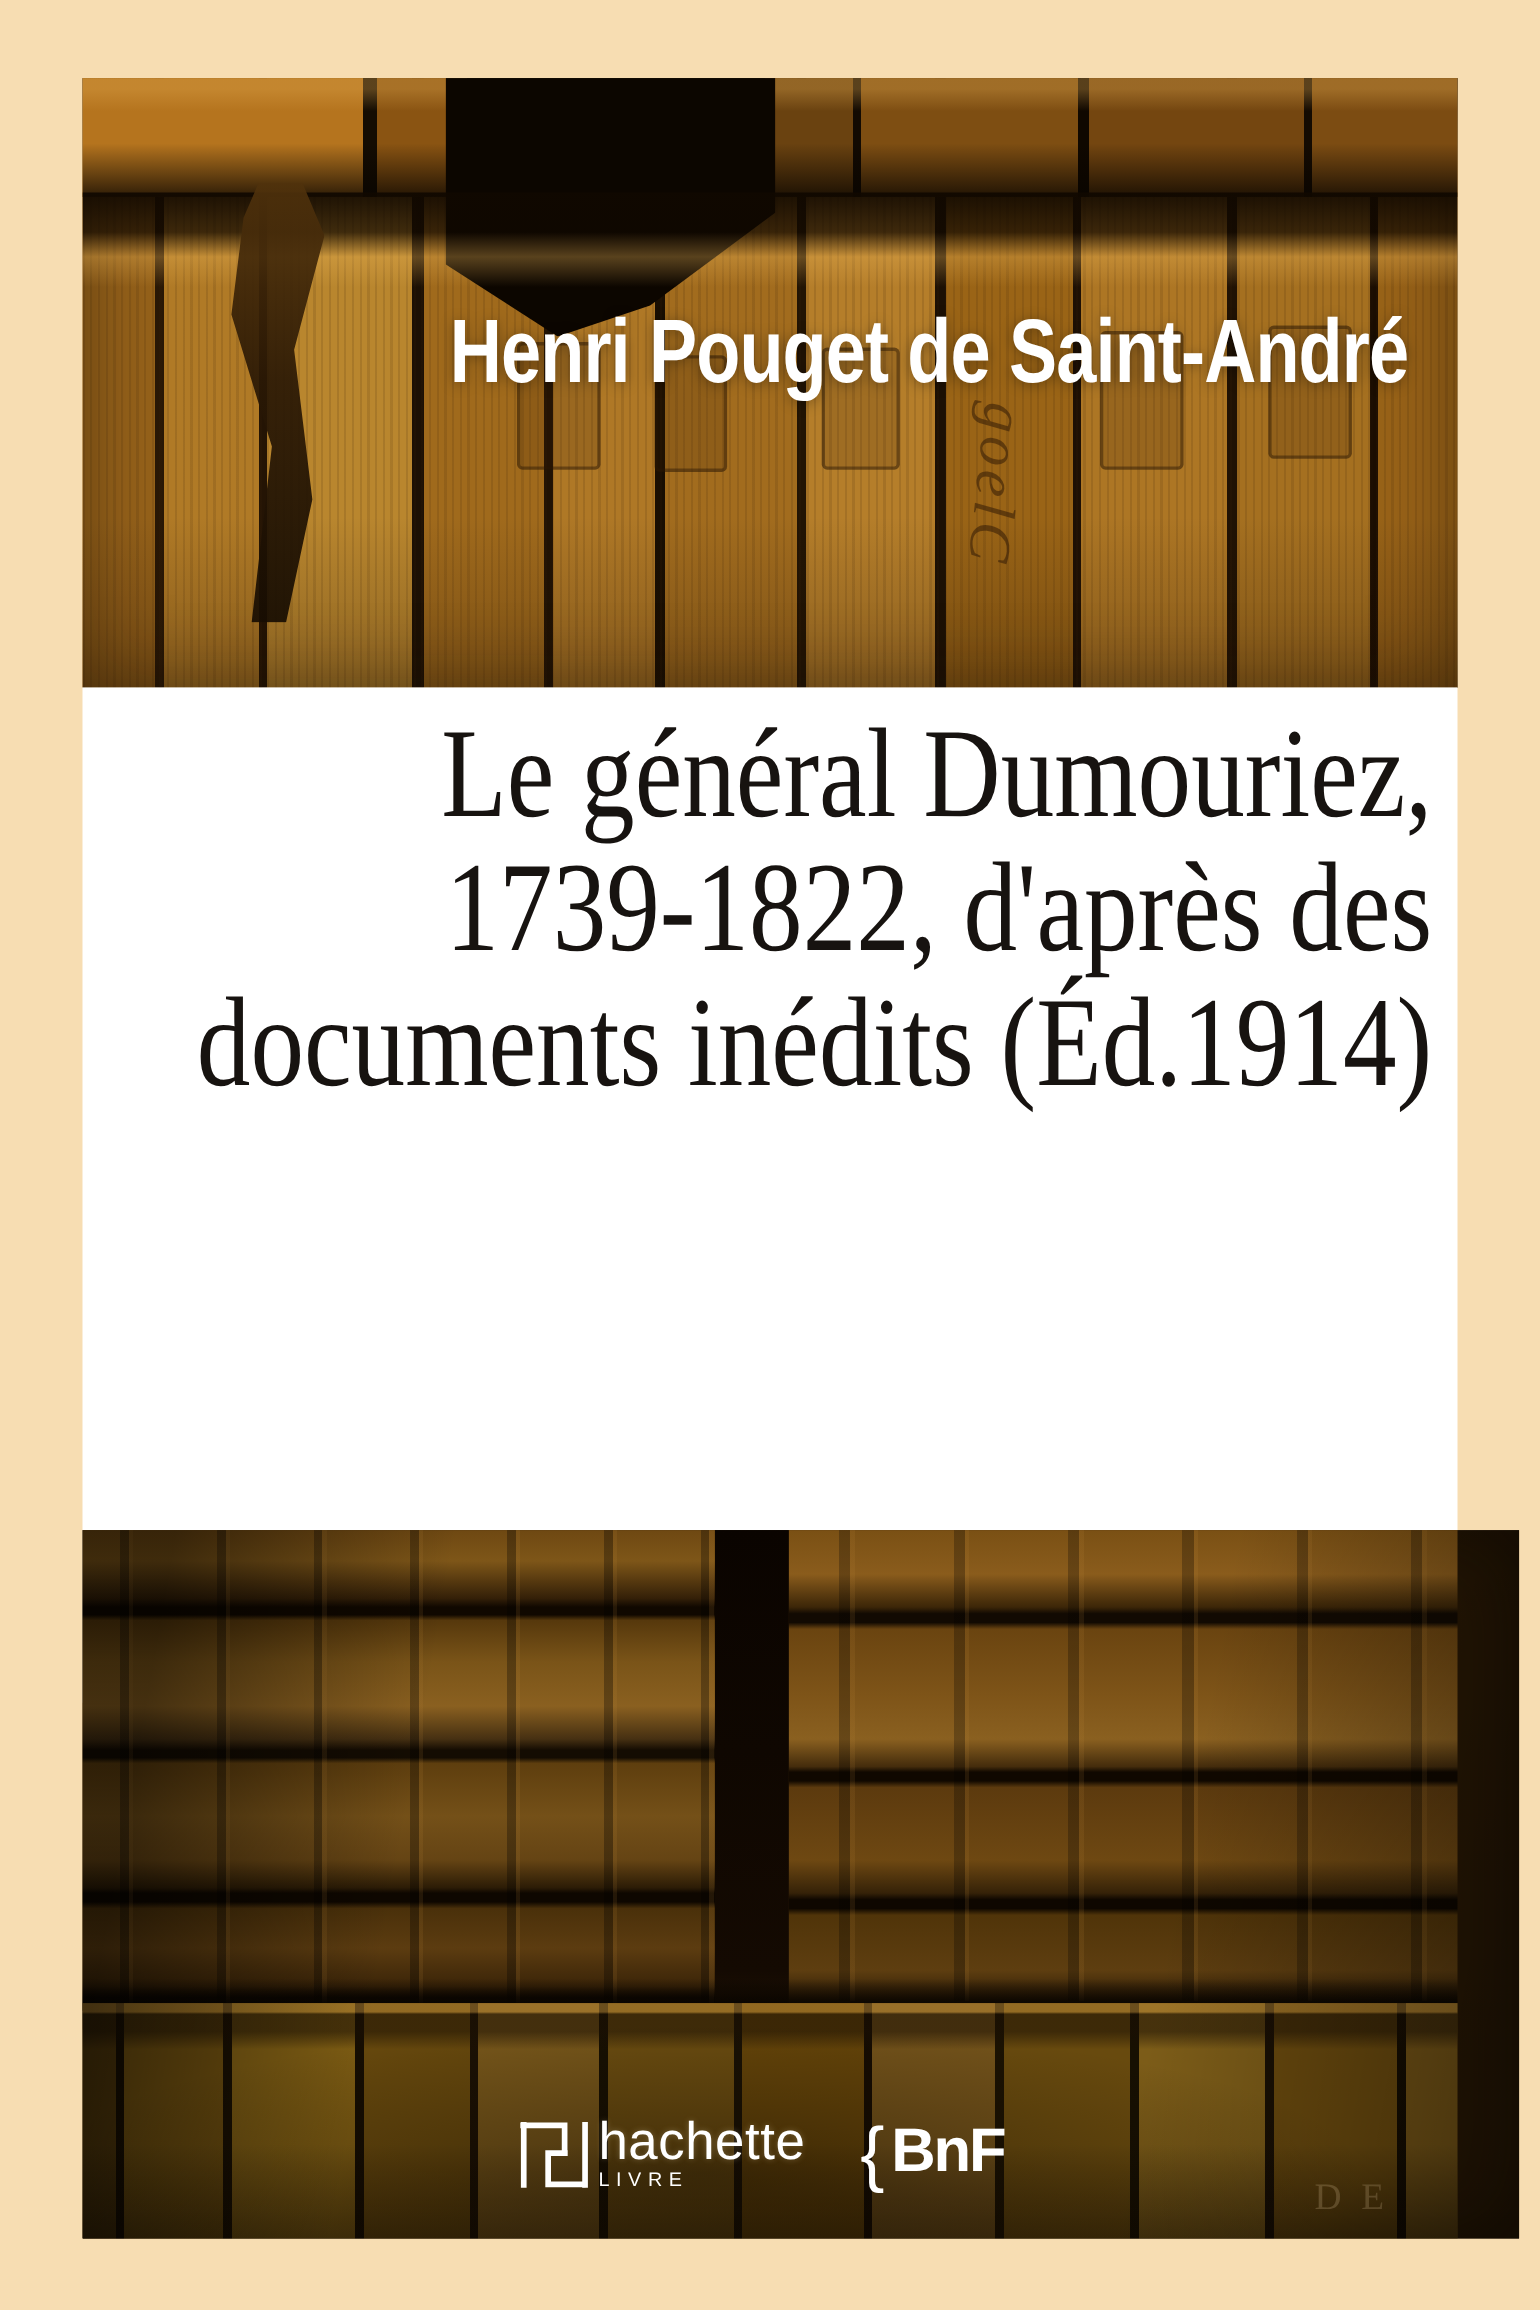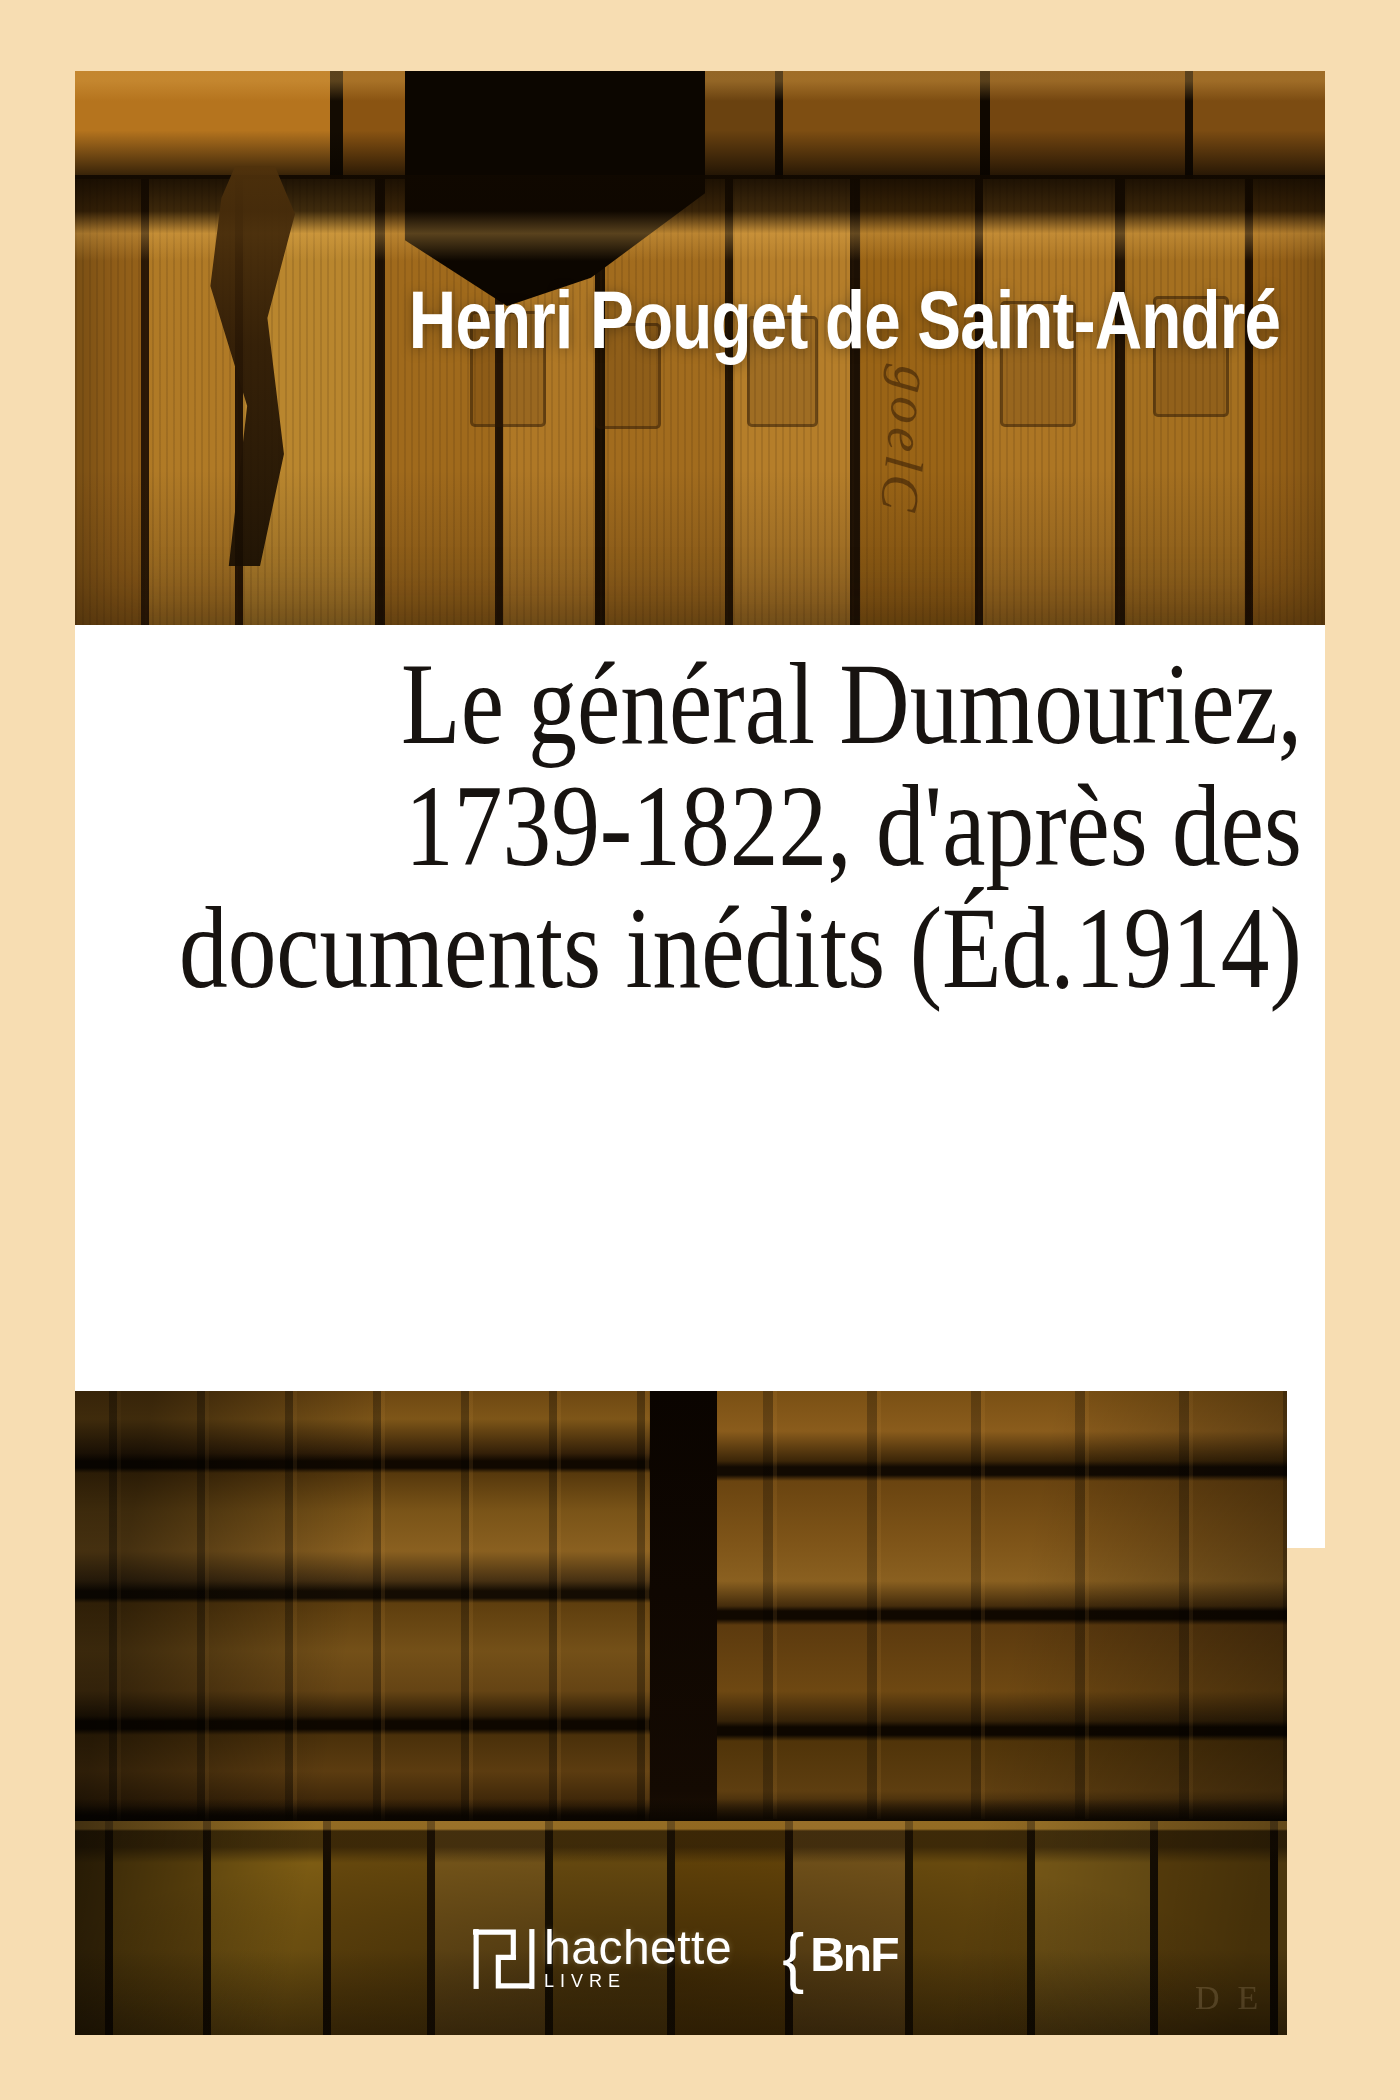--- a/index.html
+++ b/index.html
@@ -80,21 +80,21 @@
     position:absolute;left:0;top:554px;width:1250px;height:923px;background:#FFFFFF;
   }
   .title-block{
     position:absolute;right:23px;top:18px;text-align:right;white-space:nowrap;
     font-family:"Liberation Serif",serif;font-weight:400;font-size:116px;line-height:122px;
     color:#171310;transform:scaleX(.84);transform-origin:100% 0;
   }
 
   
   .photo-bottom{
-    position:absolute;left:0;top:1320px;width:1212px;height:644px;overflow:hidden;
+    position:absolute;left:0;top:1320px;width:1306px;height:644px;overflow:hidden;
     background:#2b1a05;
     box-shadow: inset 0 0 80px rgba(10,5,0,.55);
   }
   .pile-left{
     position:absolute;left:0;top:0;width:575px;height:437px;
     background:
       repeating-linear-gradient(90deg, rgba(0,0,0,0) 0 34px, rgba(0,0,0,.30) 34px 42px, rgba(196,140,60,.12) 42px 46px, rgba(0,0,0,0) 46px 88px),
       linear-gradient(180deg,
         #6e4812 0, #7e5618 28px, #342008 62px, #100800 70px, #100800 77px,
         #56380c 82px, #7a5418 120px, #8a6020 160px, #463012 190px, #140c02 200px, #140c02 207px,
@@ -158,21 +158,21 @@
   .hachette-text{margin-left:8px;color:#FFFFFF;}
   .hachette-word{
     font-size:48px;line-height:40px;font-weight:400;letter-spacing:0.5px;
     text-shadow:0 0 6px rgba(255,240,200,.25);
   }
   .hachette-livre{
     font-size:18px;line-height:24px;letter-spacing:6px;margin-top:1px;font-weight:400;
   }
   .bnf{display:flex;align-items:center;margin-left:50px;height:62px;color:#FFFFFF;}
   .bnf-brace{font-size:66px;line-height:62px;font-weight:400;position:relative;top:-2px;}
-  .bnf-word{font-size:48px;line-height:62px;font-weight:bold;letter-spacing:-2px;margin-left:6px;position:relative;top:-4px;}
+  .bnf-word{font-size:56px;line-height:62px;font-weight:bold;letter-spacing:-2px;margin-left:6px;position:relative;top:-4px;}
 </style>
 </head>
 <body>
 
 <div class="cover">
   <div class="content">
 
     <div class="photo-top">
       <div class="top-shelf"></div>
       <div class="dark-wedge"></div>

